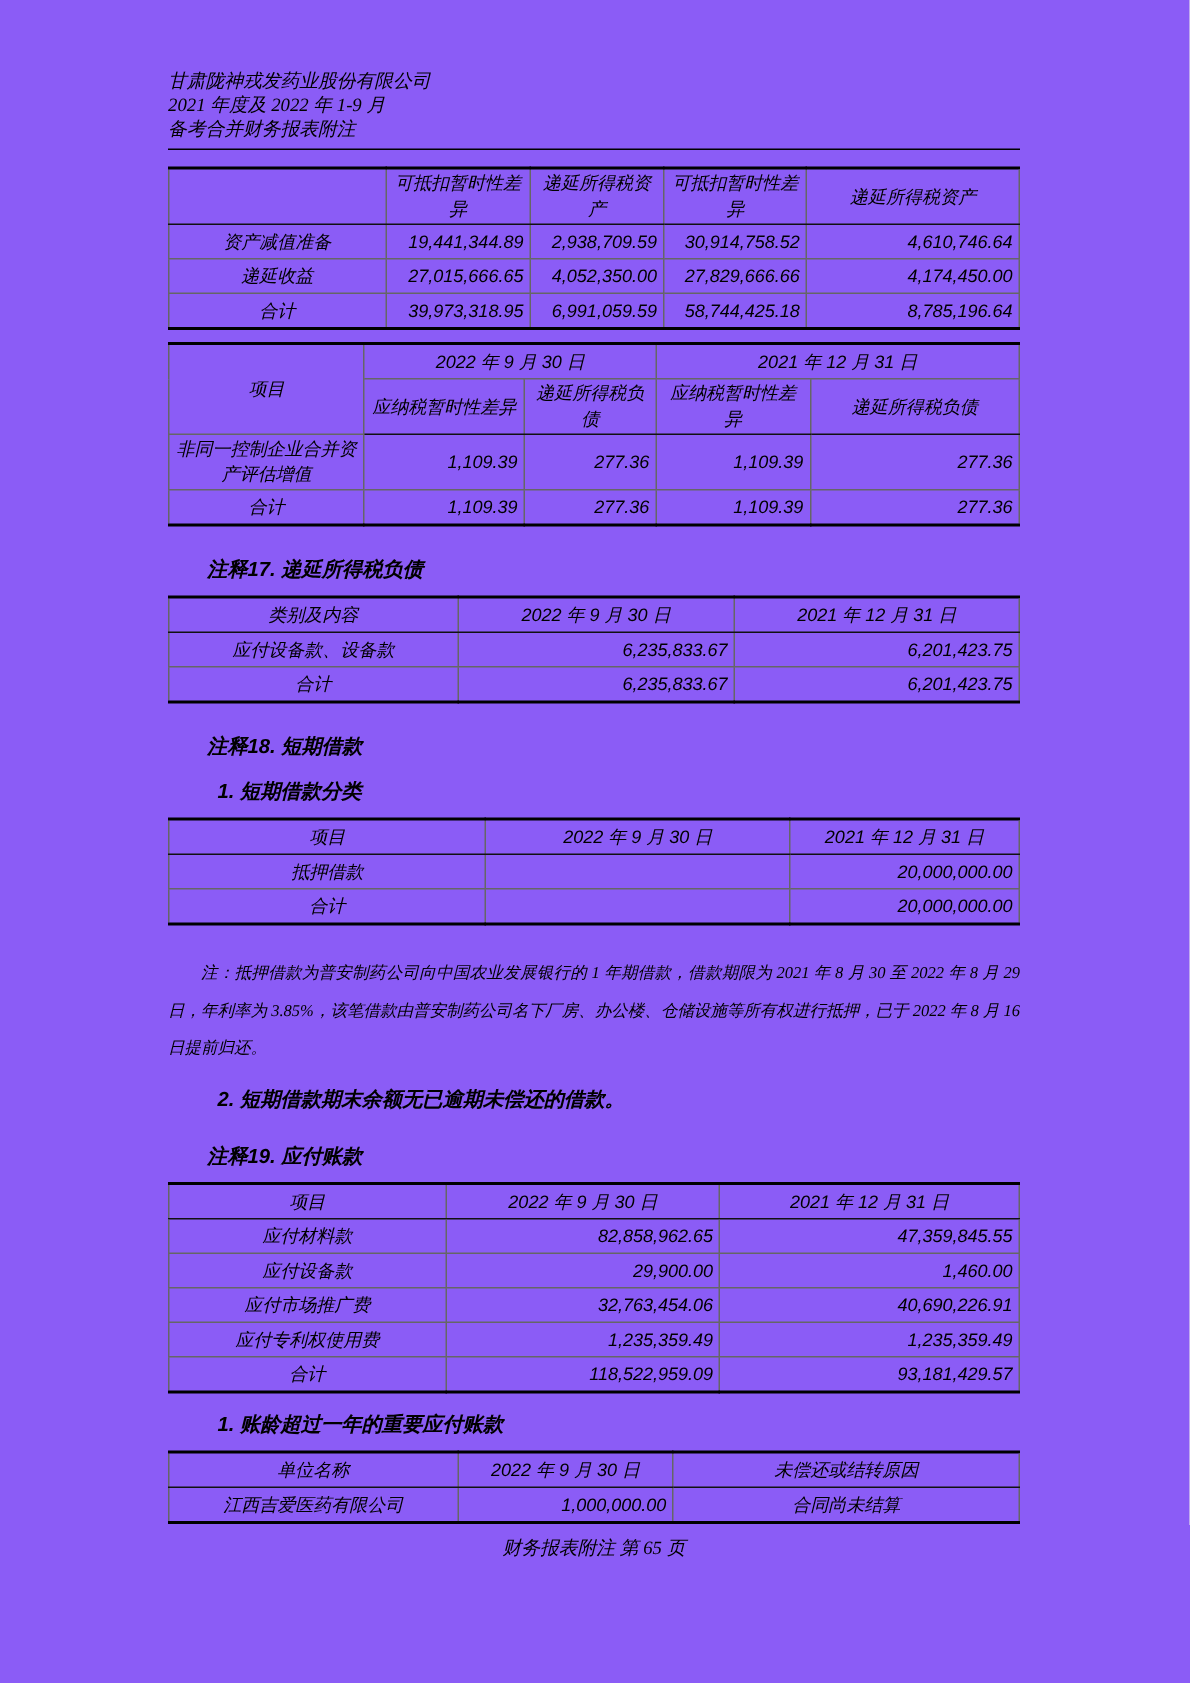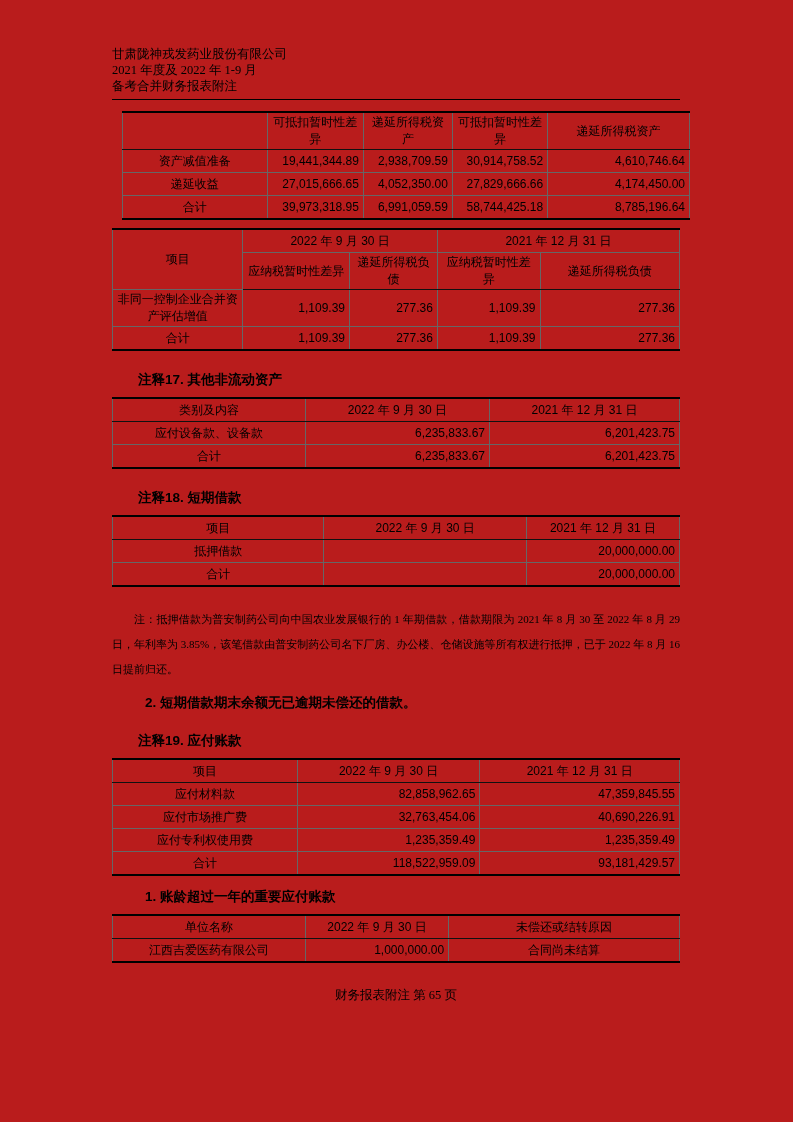--- a/index.html
+++ b/index.html
@@ -1,23 +1,24 @@
 <!DOCTYPE html>
 <html><head>
 <meta charset="utf-8">
 <style>
   html,body { margin:0; padding:0; background:#e8e8e8; }
   .page {
     position:relative;
     width:793px; height:1122px;
     margin:0 auto;
-    background:#b91c1c;
+    background:#8b5cf6;
     font-family:"Liberation Serif","DejaVu Serif",serif;
     color:#000;
     overflow:hidden;
+    font-style:italic;
   }
   .content { margin:0 113px 0 112px; padding-top:46px; }
 
   .doc-header { font-size:12.5px; line-height:16px; }
   .header-rule { border-bottom:1.5px solid #000; margin-top:5px; }
 
   table.tbl {
     width:100%;
     border-collapse:collapse;
     table-layout:fixed;
@@ -42,33 +43,33 @@
   .t1 thead th { height:25px; }
 
   .h-note, .h-sub {
     font-size:13.5px; font-weight:bold;
     font-family:"Liberation Sans","DejaVu Sans",sans-serif;
     line-height:18px;
   }
   .h-note { margin:20px 0 0 26px; }
   .h-sub  { margin:12px 0 0 33px; }
 
-  .m-t1 { margin-top:11px;margin-left:10px; }
+  .m-t1 { margin-top:11px; }
   .m-tbl { margin-top:8px; }
 
   .note-para {
     margin-top:20px;
     font-size:11px;
     line-height:25px;
     text-align:justify;
     text-indent:2em;
   }
 
   .doc-footer {
-    margin-top:24px;
+    margin-top:8px;
     text-align:center;
     font-size:12.5px;
   }
 </style>
 </head>
 <body>
 
 <div class="page">
   <div class="content">
 
@@ -154,21 +155,21 @@
           <tr>
             <td class="ctr">合计</td>
             <td class="num">1,109.39</td>
             <td class="num">277.36</td>
             <td class="num">1,109.39</td>
             <td class="num">277.36</td>
           </tr>
         </tbody>
     </table>
 
-    <div class="h-note">注释17. 其他非流动资产</div>
+    <div class="h-note">注释17. 递延所得税负债</div>
 
     <table class="tbl m-tbl">
       <colgroup>
         <col style="width:34%">
           <col style="width:32.5%">
           <col style="width:33.5%">
       </colgroup>
       <thead>
         <tr>
           <th>类别及内容</th>
@@ -184,20 +185,21 @@
           </tr>
           <tr>
             <td class="ctr">合计</td>
             <td class="num">6,235,833.67</td>
             <td class="num">6,201,423.75</td>
           </tr>
         </tbody>
     </table>
 
     <div class="h-note">注释18. 短期借款</div>
+    <div class="h-sub">1. 短期借款分类</div>
 
     <table class="tbl m-tbl">
       <colgroup>
         <col style="width:37.3%">
           <col style="width:35.7%">
           <col style="width:27%">
       </colgroup>
       <thead>
         <tr>
           <th>项目</th>
@@ -238,20 +240,25 @@
           <th>2021 年 12 月 31 日</th>
         </tr>
       </thead>
       <tbody>
           <tr>
             <td class="lbl">应付材料款</td>
             <td class="num">82,858,962.65</td>
             <td class="num">47,359,845.55</td>
           </tr>
           <tr>
+            <td class="lbl">应付设备款</td>
+            <td class="num">29,900.00</td>
+            <td class="num">1,460.00</td>
+          </tr>
+          <tr>
             <td class="lbl">应付市场推广费</td>
             <td class="num">32,763,454.06</td>
             <td class="num">40,690,226.91</td>
           </tr>
           <tr>
             <td class="lbl">应付专利权使用费</td>
             <td class="num">1,235,359.49</td>
             <td class="num">1,235,359.49</td>
           </tr>
           <tr>

